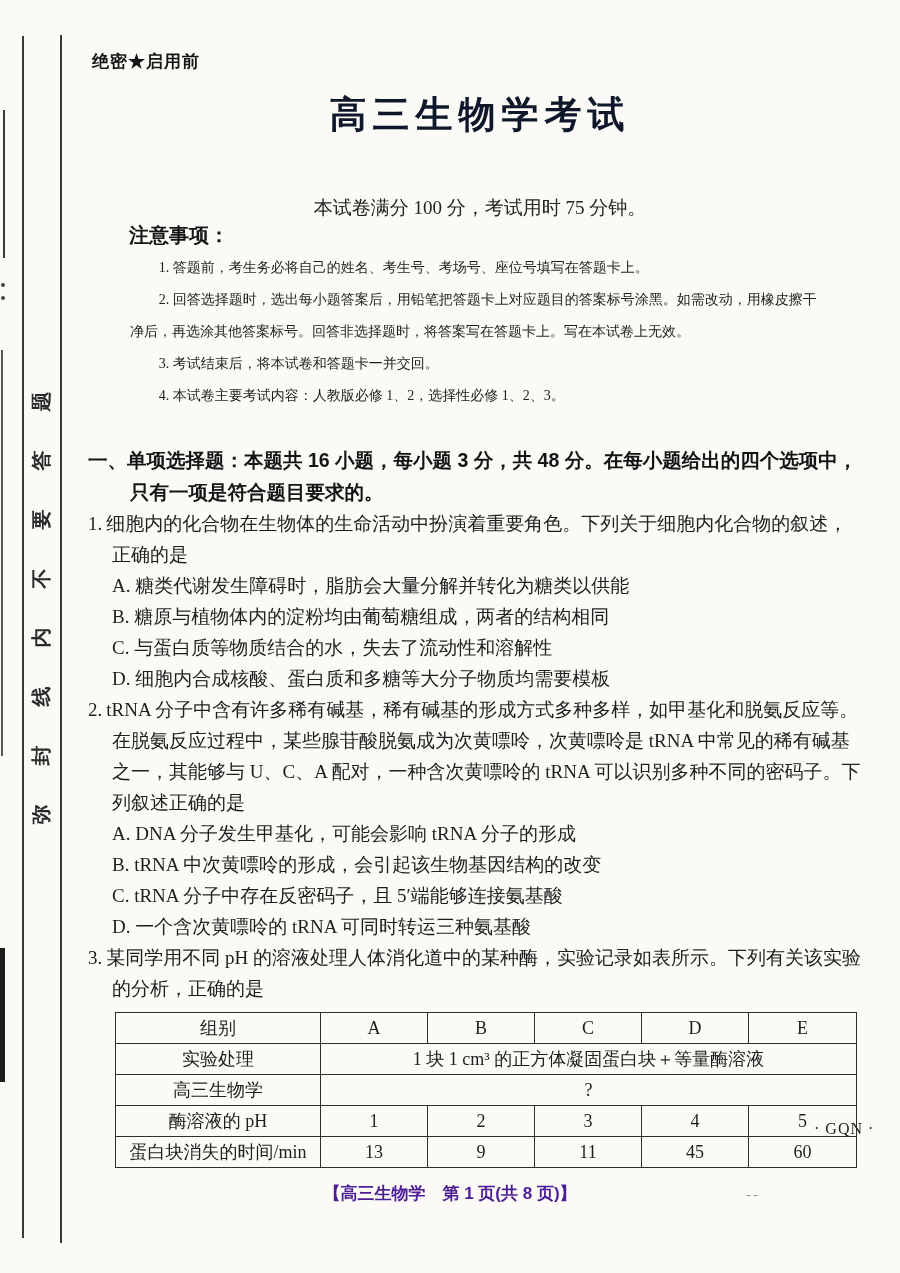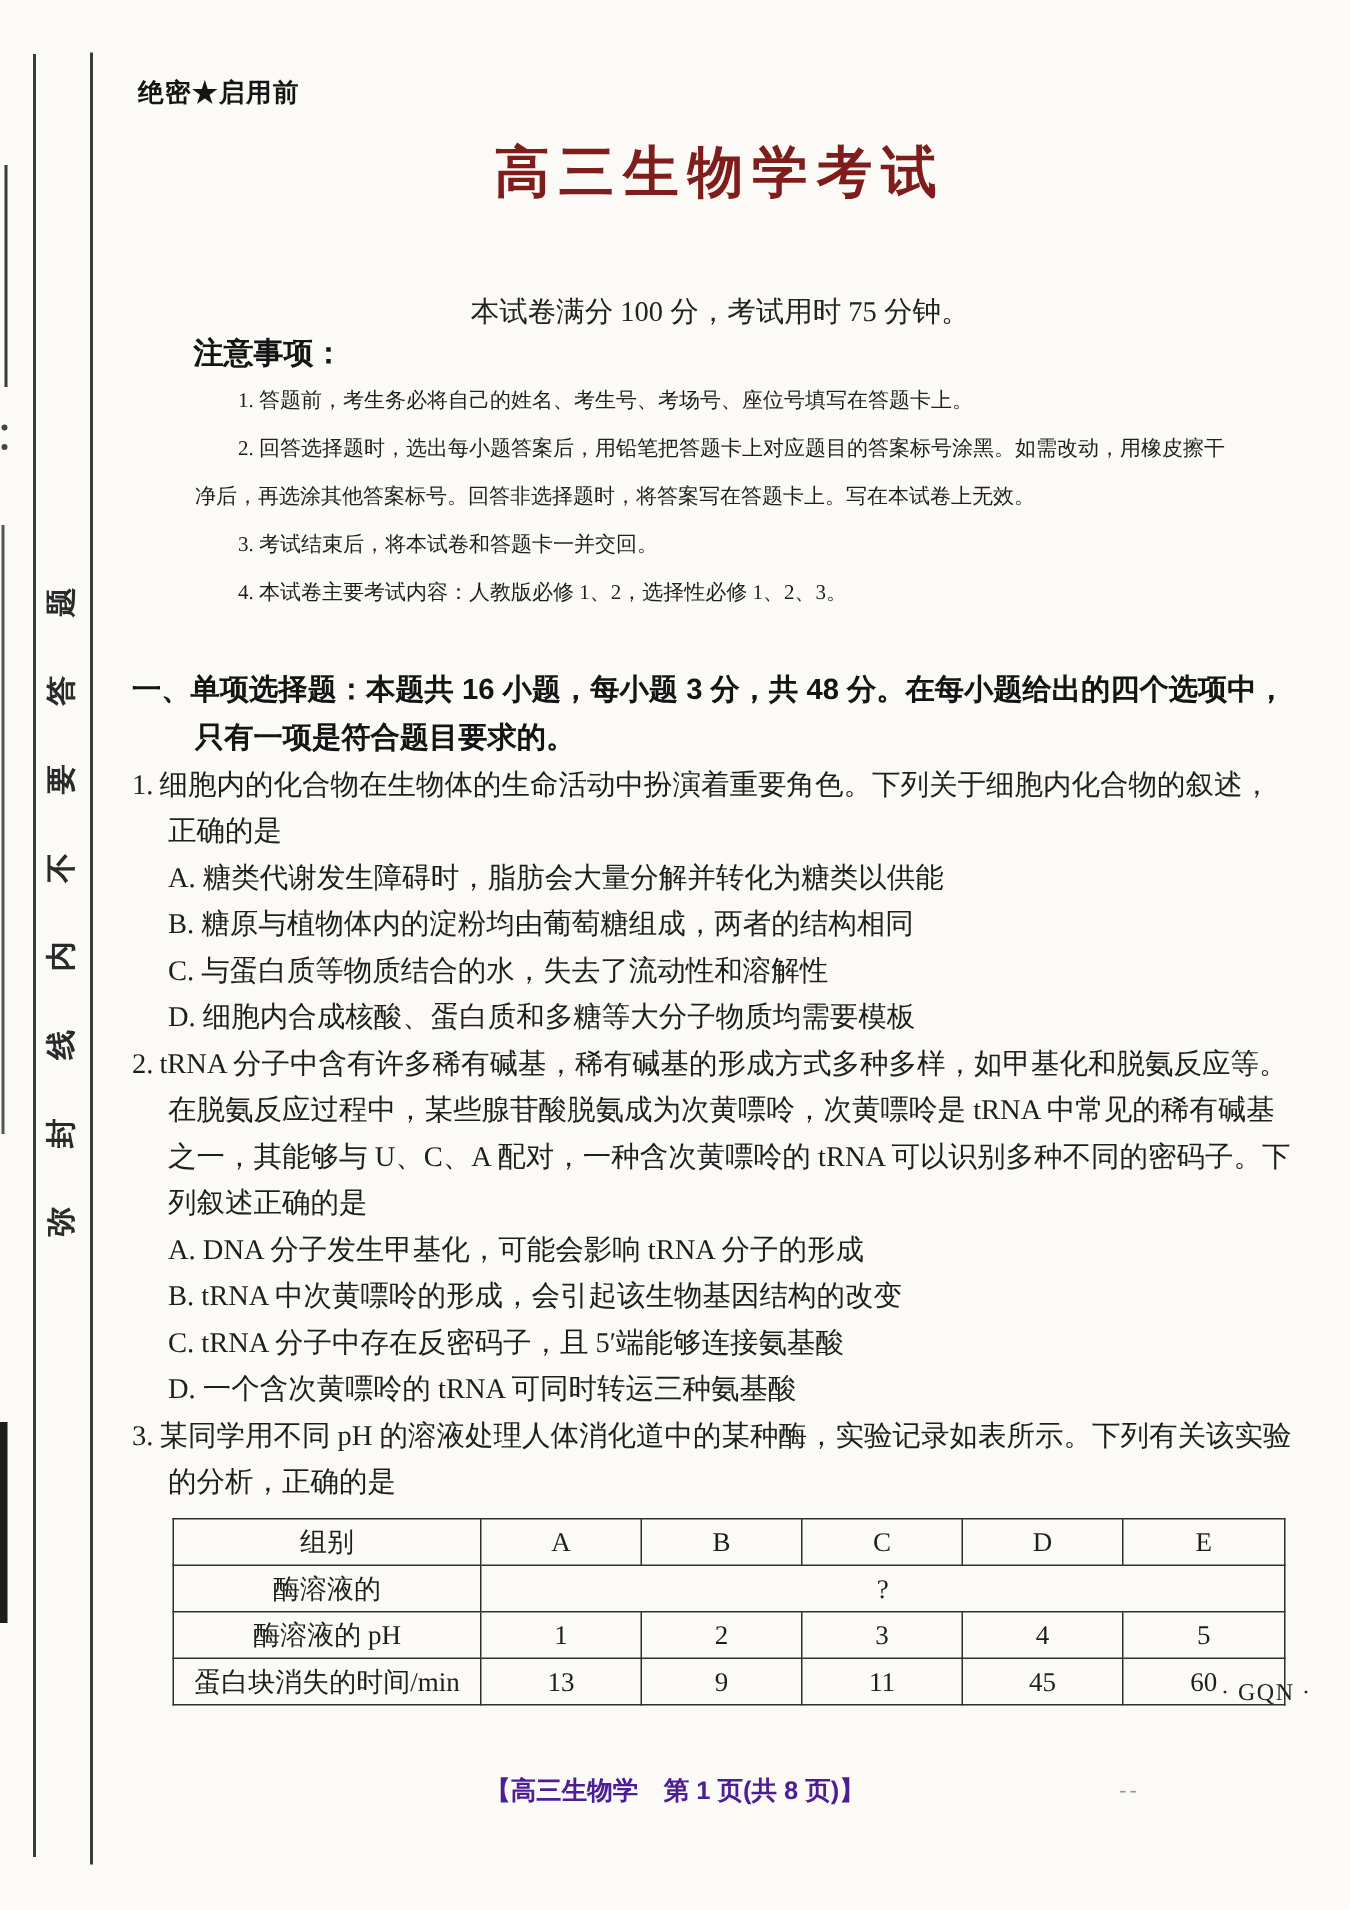--- a/index.html
+++ b/index.html
@@ -27,21 +27,21 @@
   .seal-text span { display:block; transform:rotate(-90deg); }
 
   
   .classification {
     left:92px; top:50px; font-family:"Liberation Sans",sans-serif;
     font-weight:bold; font-size:17px; letter-spacing:1px; color:#151515;
   }
   .title-wrap { left:60px; right:0; top:90px; text-align:center; }
   .title {
     font-family:"Liberation Sans",sans-serif; font-weight:bold;
-    font-size:37px; letter-spacing:6px; color:#7f1d1d; margin:0; display:inline-block;
+    font-size:37px; letter-spacing:6px; color:#0f172a; margin:0; display:inline-block;
   }
   .subtitle-wrap { left:60px; right:0; top:195px; text-align:center; font-size:19px; color:#222; }
 
   
   .notice-heading {
     left:129px; top:222px; font-family:"Liberation Sans",sans-serif;
     font-weight:bold; font-size:20px; color:#141414;
   }
   .notice { left:130px; top:252px; width:697px; font-size:14px; line-height:32px; }
   .notice p { margin:0; text-indent:2.05em; }
@@ -153,21 +153,25 @@
   <tbody>
     <tr>
       <td>组别</td>
       <td>A</td>
       <td>B</td>
       <td>C</td>
       <td>D</td>
       <td>E</td>
     </tr>
     <tr>
-      <td>酶溶液的</td>
+      <td>实验处理</td>
+      <td colspan="5">1 块 1 cm³ 的正方体凝固蛋白块＋等量酶溶液</td>
+    </tr>
+    <tr>
+      <td>高三生物学</td>
       <td colspan="5">?</td>
     </tr>
     <tr>
       <td>酶溶液的 pH</td>
       <td>1</td>
       <td>2</td>
       <td>3</td>
       <td>4</td>
       <td>5</td>
     </tr>

